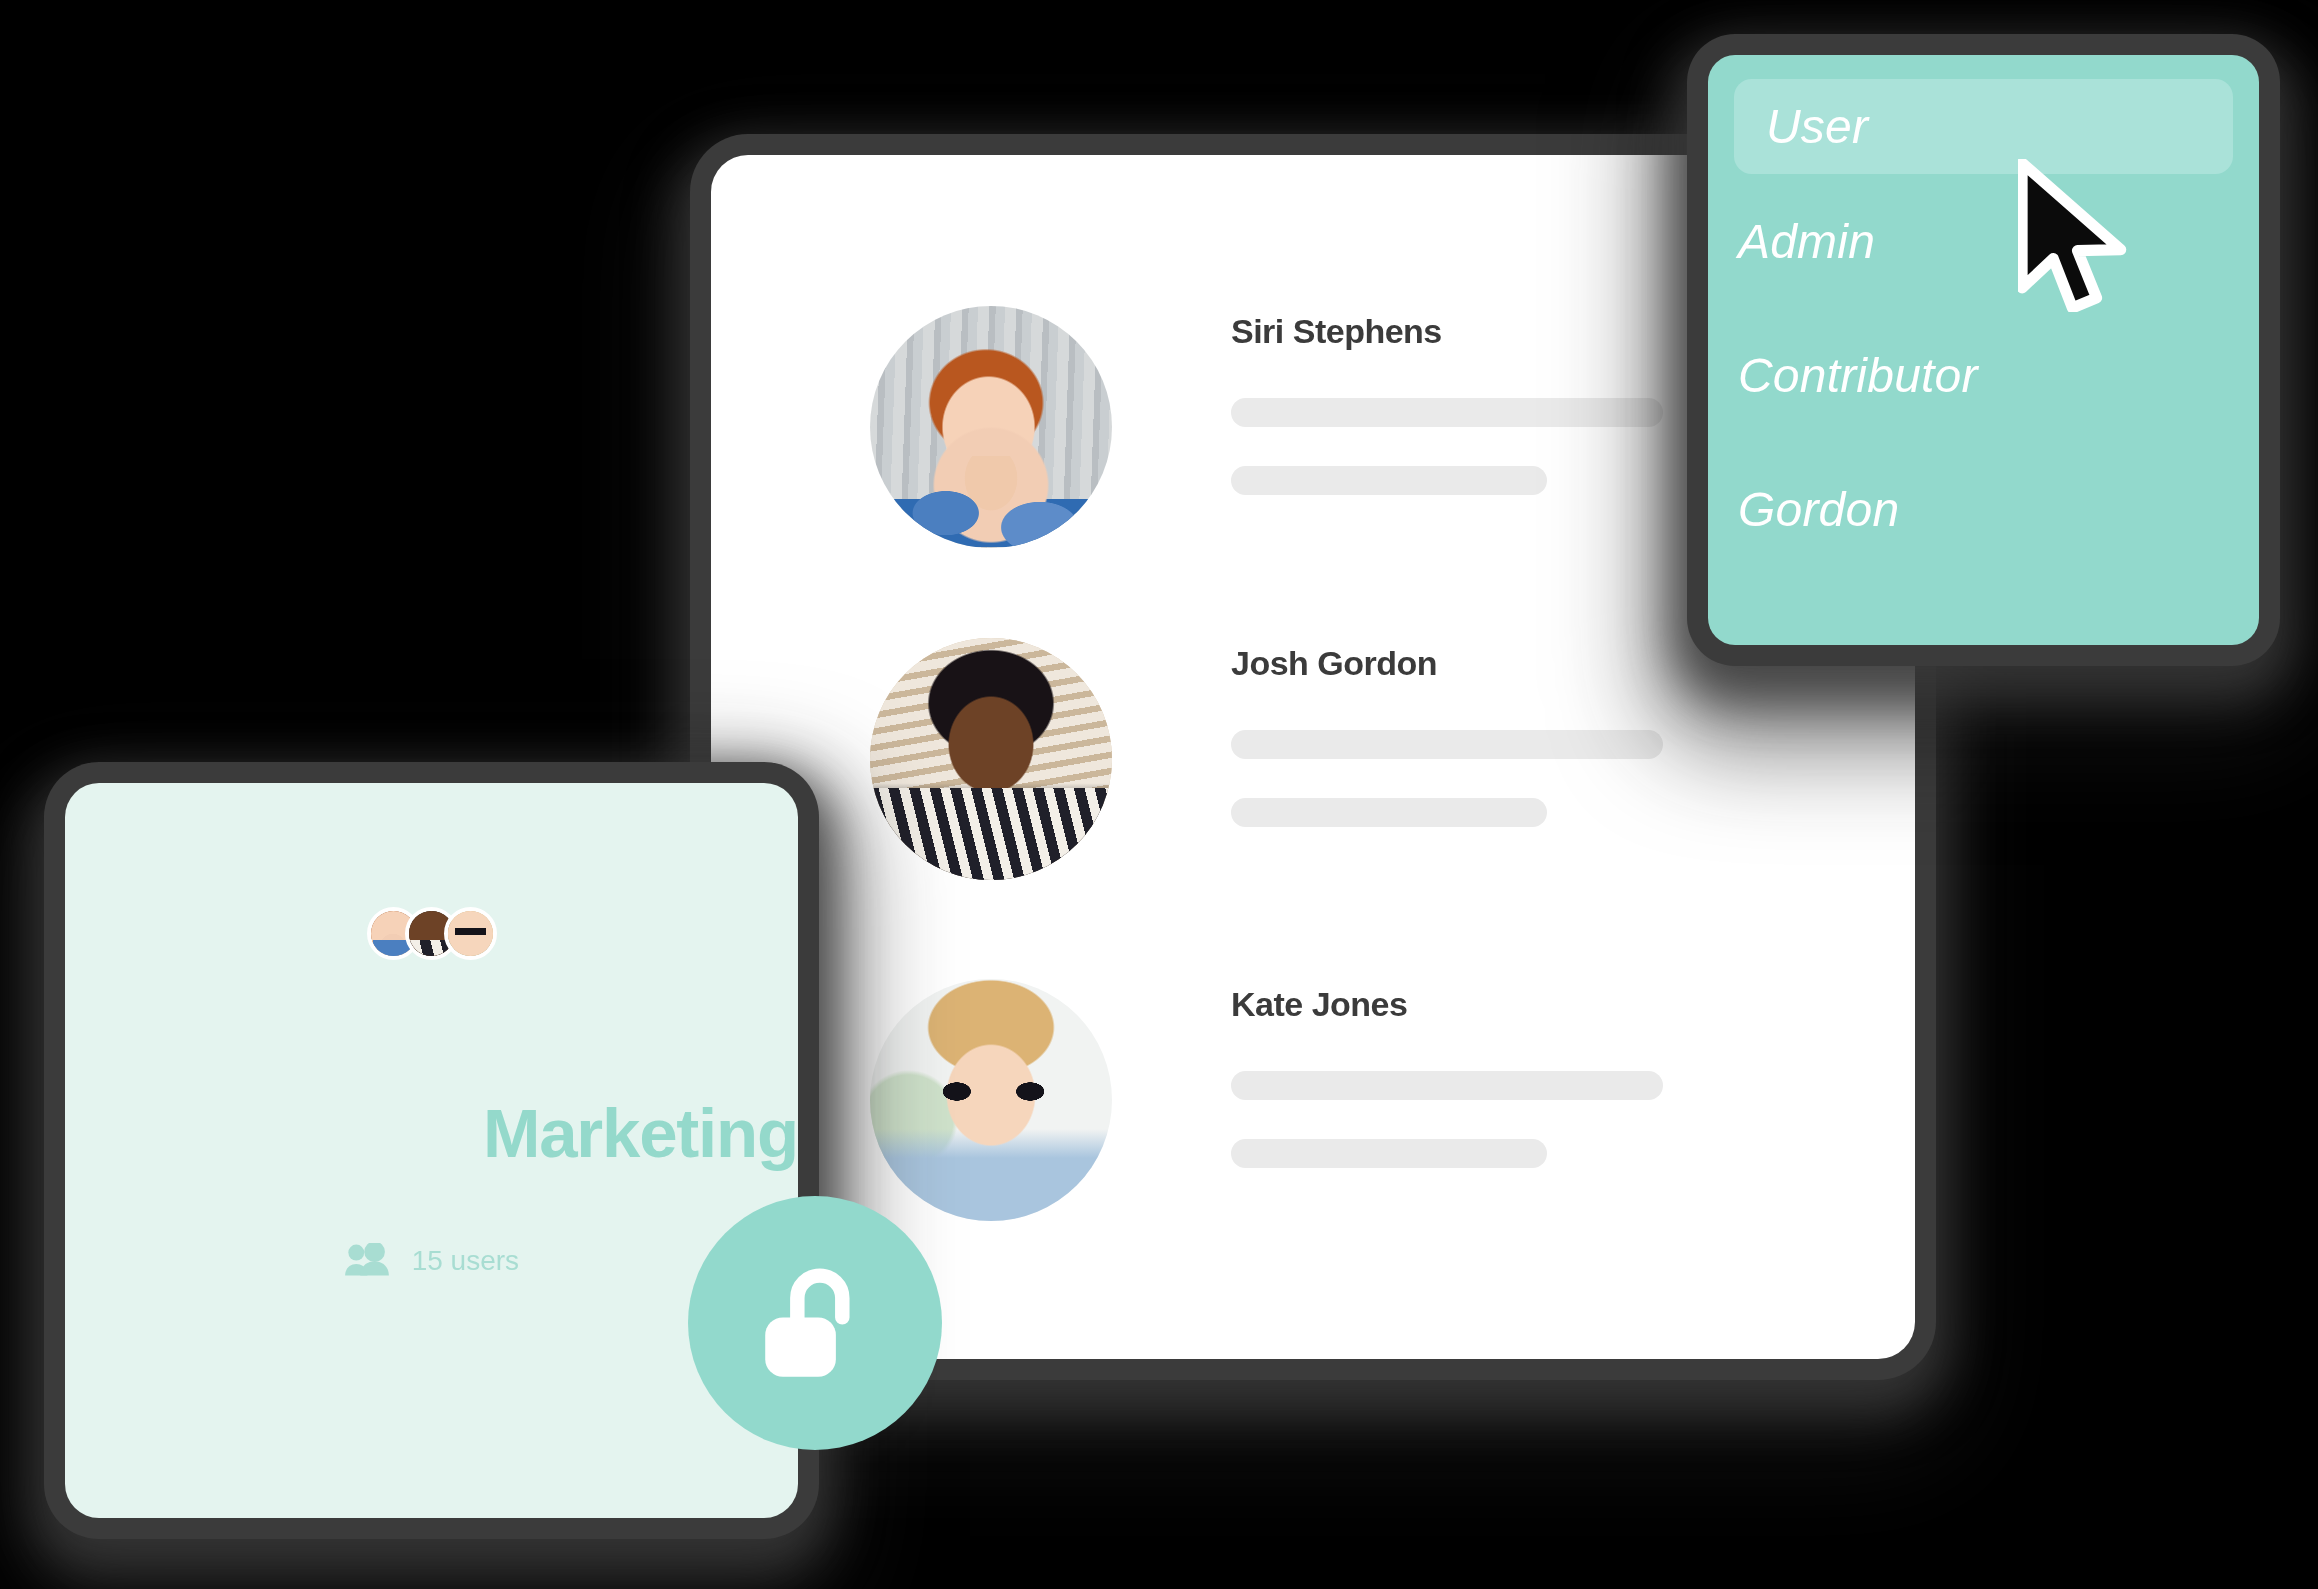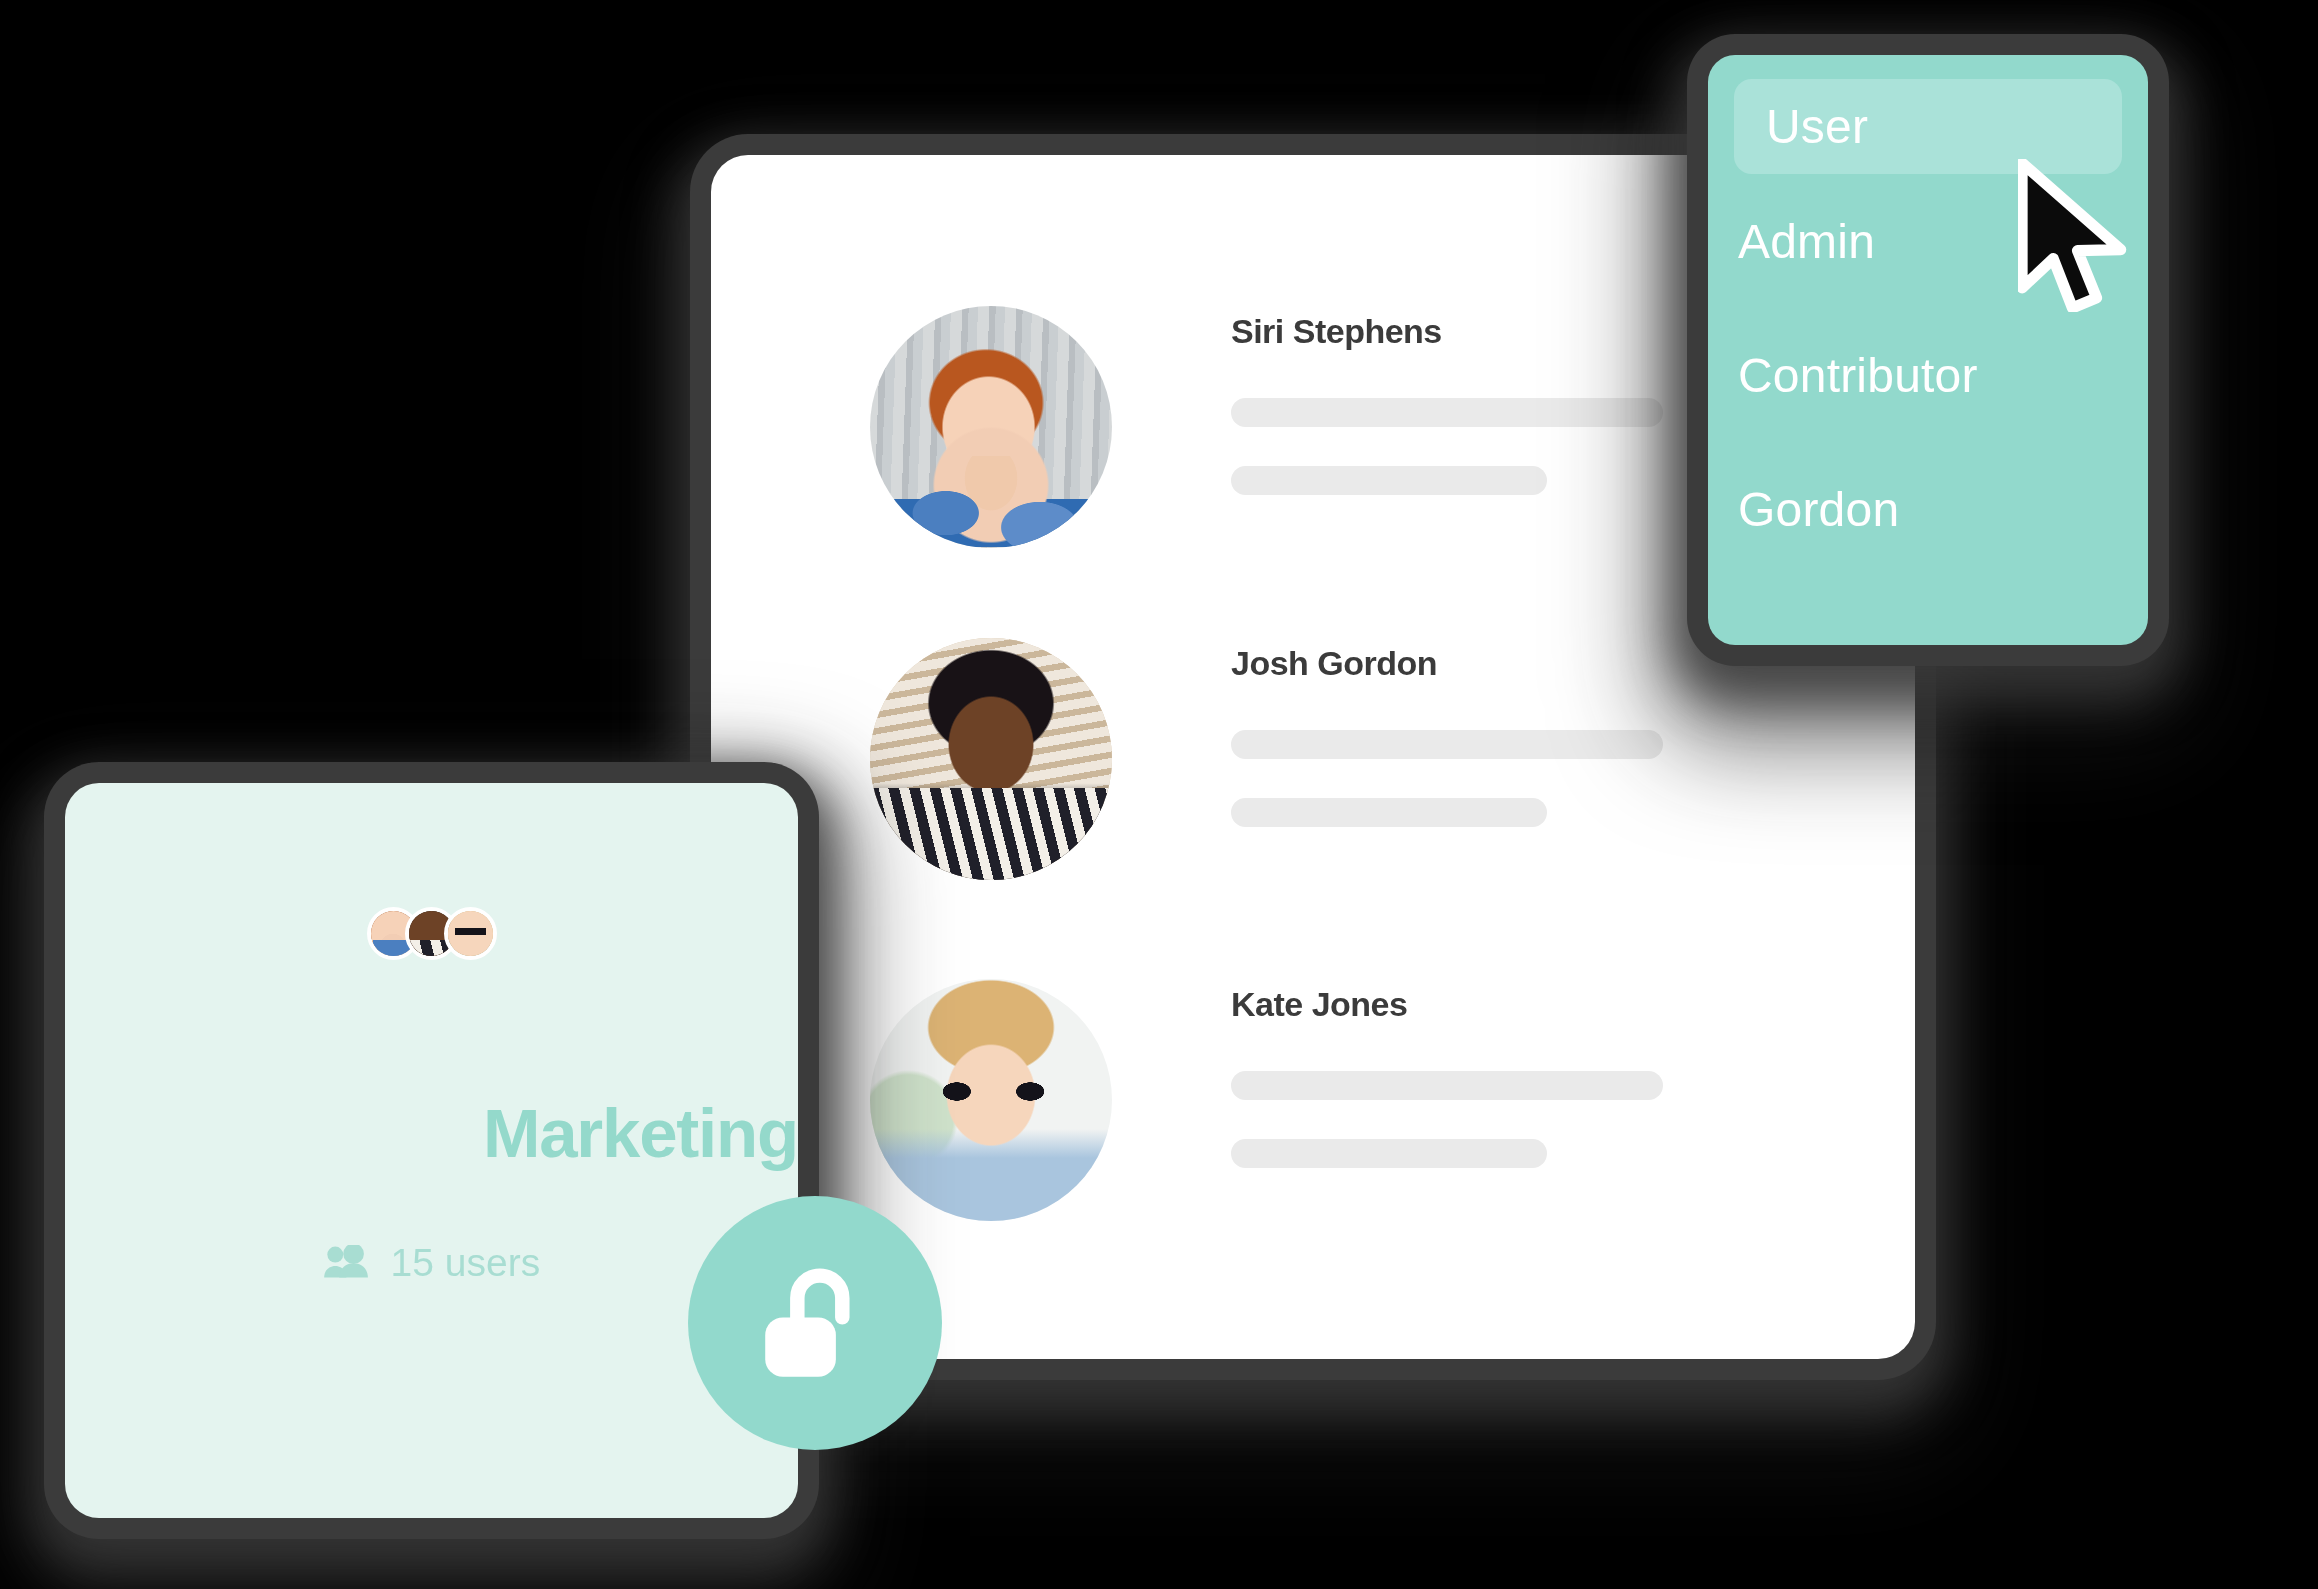--- a/index.html
+++ b/index.html
@@ -182,21 +182,21 @@
   #marketing-users {
     position: absolute;
     left: 0;
     top: 460px;
     width: 100%;
     display: flex;
     justify-content: center;
     align-items: center;
     gap: 17.7px;
     color: #a8ddd2;
-    font-size: 39px;
+    font-size: 28px;
     line-height: 1;
   }
   #group-icon { width: 50px; height: 35px; display: block; }
 
   
   #unlock-badge {
     position: absolute;
     left: 688px;
     top: 1196px;
     width: 254px;
@@ -208,27 +208,28 @@
     align-items: center;
     justify-content: center;
   }
   #unlock-icon { width: 106px; height: 114px; display: block; }
 
   
   #role-dropdown {
     position: absolute;
     left: 1708px;
     top: 55px;
-    width: 440px;
+    width: 551px;
     height: 590px;
     background: #92d9cc;
     border-radius: 27px;
     z-index: 50;
     padding-top: 24px;
     box-sizing: border-box;
+    font-style: italic;
   }
   .role-item {
     position: relative;
     height: 134px;
     display: flex;
     align-items: center;
     padding-left: 30px;
     box-sizing: border-box;
     color: #ffffff;
     font-size: 48px;

